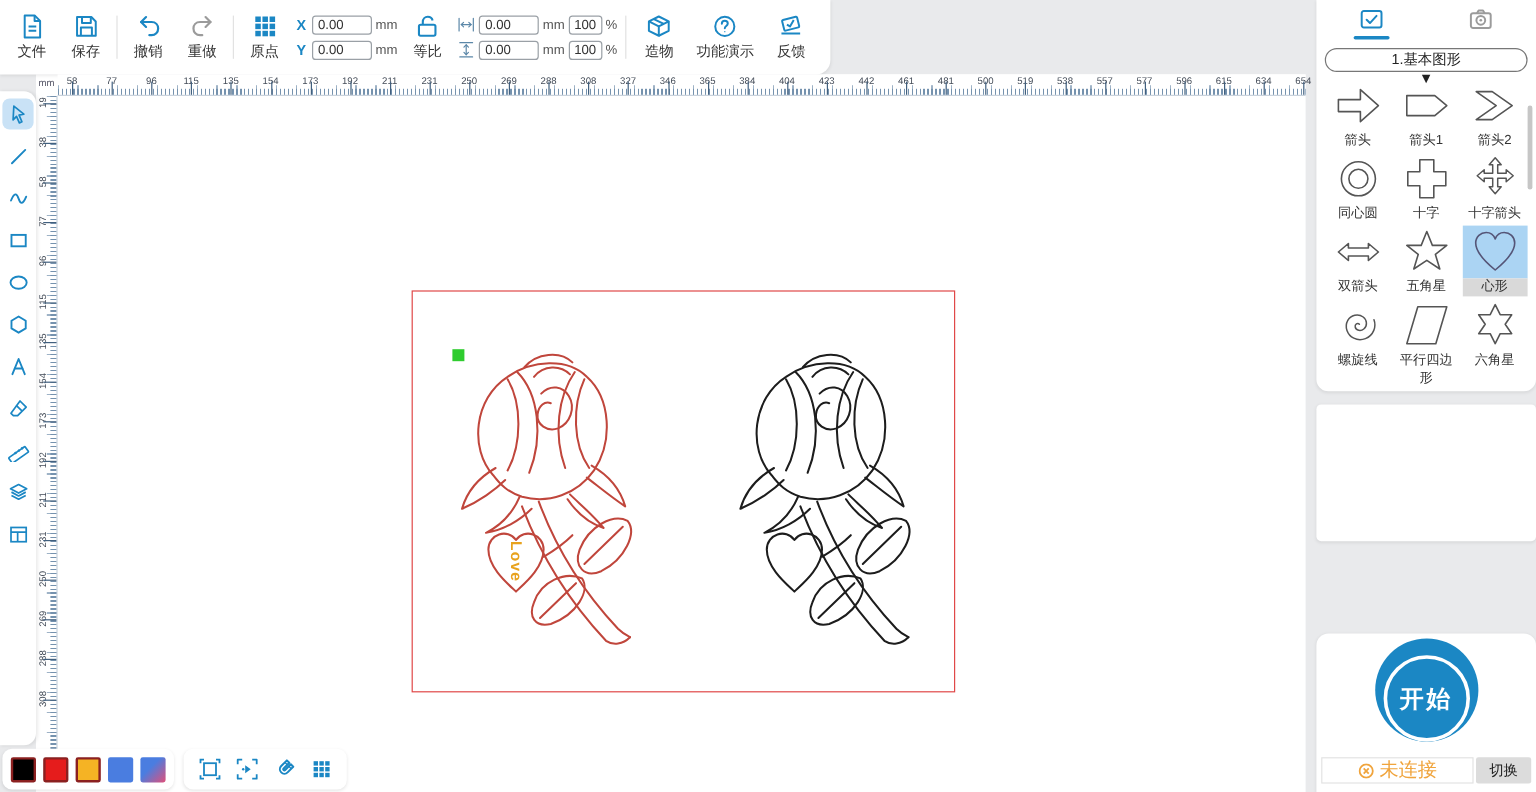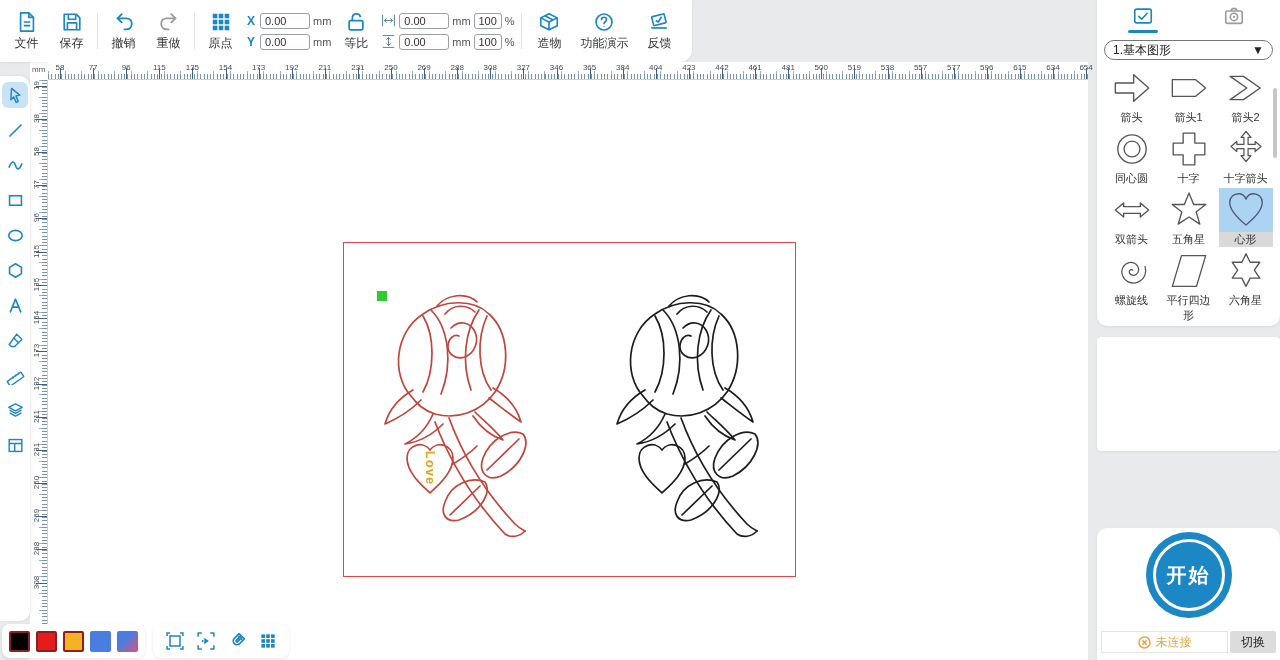--- a/index.html
+++ b/index.html
@@ -63,21 +63,21 @@
 
   
   .shape-card { position:absolute; left:1097px; top:0; width:183px; height:326px; background:#fff;
                 border-radius:0 0 10px 10px; box-shadow:0 1px 3px rgba(0,0,0,.08); }
   .tabs { display:flex; height:38px; }
   .tab { flex:1; display:flex; flex-direction:column; align-items:center; justify-content:center; gap:3px; cursor:pointer; }
   .tab svg { width:22px; height:22px; }
   .tab-underline { width:30px; height:3px; border-radius:2px; background:#1b87c4; }
   .tab.inactive .tab-underline { background:transparent; }
   .dropdown { margin:2px 7px 4px 7px; height:20px; border:1px solid #777; border-radius:10px;
-              display:flex; align-items:center; justify-content:space-between; padding:0 8px; cursor:pointer; background:#fff; }
+              display:flex; align-items:center; justify-content:space-between; padding:0 8px; cursor:pointer; background:#fff;flex-direction:column; }
   .dropdown span { font-size:12px; color:#222; }
   .dd-caret { font-size:9px; color:#333; }
   .shape-grid { display:grid; grid-template-columns:repeat(3,1fr); padding:2px 6px 0 6px; }
   .shape-cell { display:flex; flex-direction:column; align-items:center; cursor:pointer; margin-bottom:2px; }
   .shape-ic { width:54px; height:44px; display:flex; align-items:center; justify-content:center; }
   .shape-ic svg { width:40px; height:40px; }
   .shape-lb { font-size:11px; color:#333; width:54px; text-align:center; line-height:15px; }
   .shape-cell.selected .shape-ic { background:#abd4f3; }
   .shape-cell.selected .shape-lb { background:#d9d9d9; }
   .panel-scrollbar { position:absolute; right:3px; top:88px; width:4px; height:70px; background:#c6c6c6; border-radius:2px; cursor:pointer; }
@@ -94,28 +94,28 @@
   .proc-name b { font-size:12px; color:#222; font-weight:bold; }
   .proc-num { font-size:12px; color:#222; text-align:center; }
   .proc-row.selected .proc-num { color:#9a9a9a; }
   .proc-eye { display:flex; justify-content:center; }
   .proc-eye svg { width:18px; height:13px; }
 
   .device-card { position:absolute; left:1097px; top:528px; width:183px; height:132px; background:#fff;
                  border-radius:10px 10px 0 0; box-shadow:0 1px 3px rgba(0,0,0,.08); }
   .start-btn { position:absolute; left:50%; top:47px; transform:translate(-50%,-50%); width:86px; height:86px;
                border-radius:50%; background:#1b87c4; cursor:pointer;
-               display:flex; align-items:center; justify-content:center; }
+               display:flex; align-items:flex-end; justify-content:center; }
   .start-ring { width:72px; height:72px; border-radius:50%; border:3px solid #fff; background:#1b87c4;
                 display:flex; align-items:center; justify-content:center; }
   .start-lb { color:#fff; font-size:20px; font-weight:bold; letter-spacing:2px; }
   .conn-row { position:absolute; left:4px; right:4px; bottom:7px; height:22px; display:flex; gap:2px; }
   .conn-status { flex:1; background:#fff; border:1px solid #e3e3e3; display:flex; align-items:center; justify-content:center; gap:5px; }
   .conn-status svg { width:13px; height:13px; }
-  .conn-status span { font-size:12px; color:#f0a43c; }
+  .conn-status span { font-size:16px; color:#f0a43c; }
   .switch-btn { width:46px; background:#dcdcdc; display:flex; align-items:center; justify-content:center;
                 font-size:12px; color:#222; cursor:pointer; border-radius:2px; }
 
   
   .swatch-card { position:absolute; left:2px; top:624px; width:143px; height:34px; background:#fff; border-radius:8px;
                  box-shadow:0 1px 3px rgba(0,0,0,.1); display:flex; align-items:center; gap:6px; padding:0 7px; z-index:6; }
   .swatch { width:21px; height:21px; border-radius:2px; cursor:pointer; }
   .swatch.outlined { border:2px solid #8b2020; }
   .btool-card { position:absolute; left:153px; top:624px; width:136px; height:34px; background:#fff; border-radius:8px;
                 box-shadow:0 1px 3px rgba(0,0,0,.1); display:flex; align-items:center; justify-content:space-around; padding:0 6px; z-index:6; }

